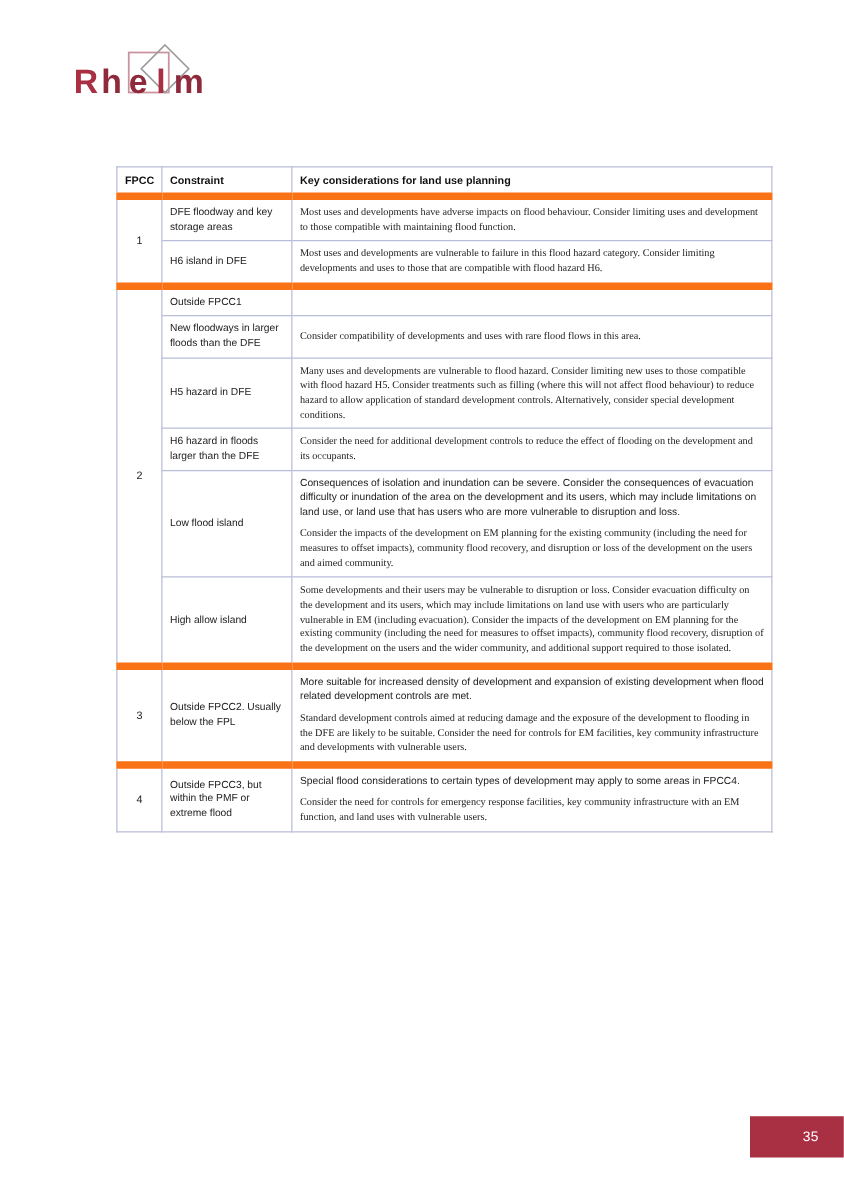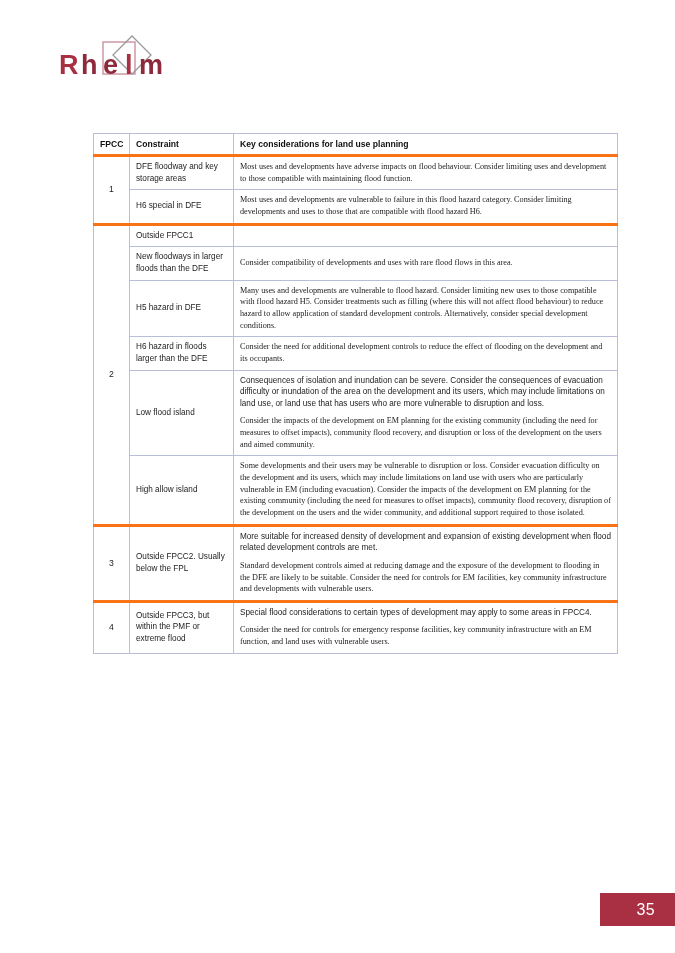--- a/index.html
+++ b/index.html
@@ -124,42 +124,42 @@
   }
   td.key p:last-child {
     margin-bottom: 0;
     font-family: Liberation Serif, serif;
   }
 
   td.empty { }
 
   
   tr.group-start > td {
-    border-top: 3px solid #f97316;
+    border-top: 6px solid #f97316;
   }
 
   
   .page-tab {
     position: absolute;
     left: 600px;
     top: 893px;
     width: 75px;
     height: 33px;
     background: #a92f43;
     box-sizing: border-box;
   }
   .page-tab .num {
     position: absolute;
     left: 0;
     right: 20px;
     top: 50%;
     transform: translateY(-50%);
     text-align: right;
     color: #ffffff;
-    font-size: 16px;
+    font-size: 11px;
     letter-spacing: 0.3px;
   }
 </style>
 </head>
 <body>
 
 <div class="page">
 
   <div class="page-header">
 
@@ -197,21 +197,21 @@
       </thead>
       <tbody id="tbl-body">
           <tr class="group-start">
             <td class="fpcc-num" rowspan="2">1</td>
             <td class="cons">DFE floodway and key storage areas</td>
             <td class="key">
               <p>Most uses and developments have adverse impacts on flood behaviour. Consider limiting uses and development to those compatible with maintaining flood function.</p>
             </td>
           </tr>
           <tr>
-            <td class="cons">H6 special in DFE</td>
+            <td class="cons">H6 island in DFE</td>
             <td class="key">
               <p>Most uses and developments are vulnerable to failure in this flood hazard category. Consider limiting developments and uses to those that are compatible with flood hazard H6.</p>
             </td>
           </tr>
           <tr class="group-start">
             <td class="fpcc-num" rowspan="6">2</td>
             <td class="cons">Outside FPCC1</td>
             <td class="key empty">&nbsp;</td>
           </tr>
           <tr>

